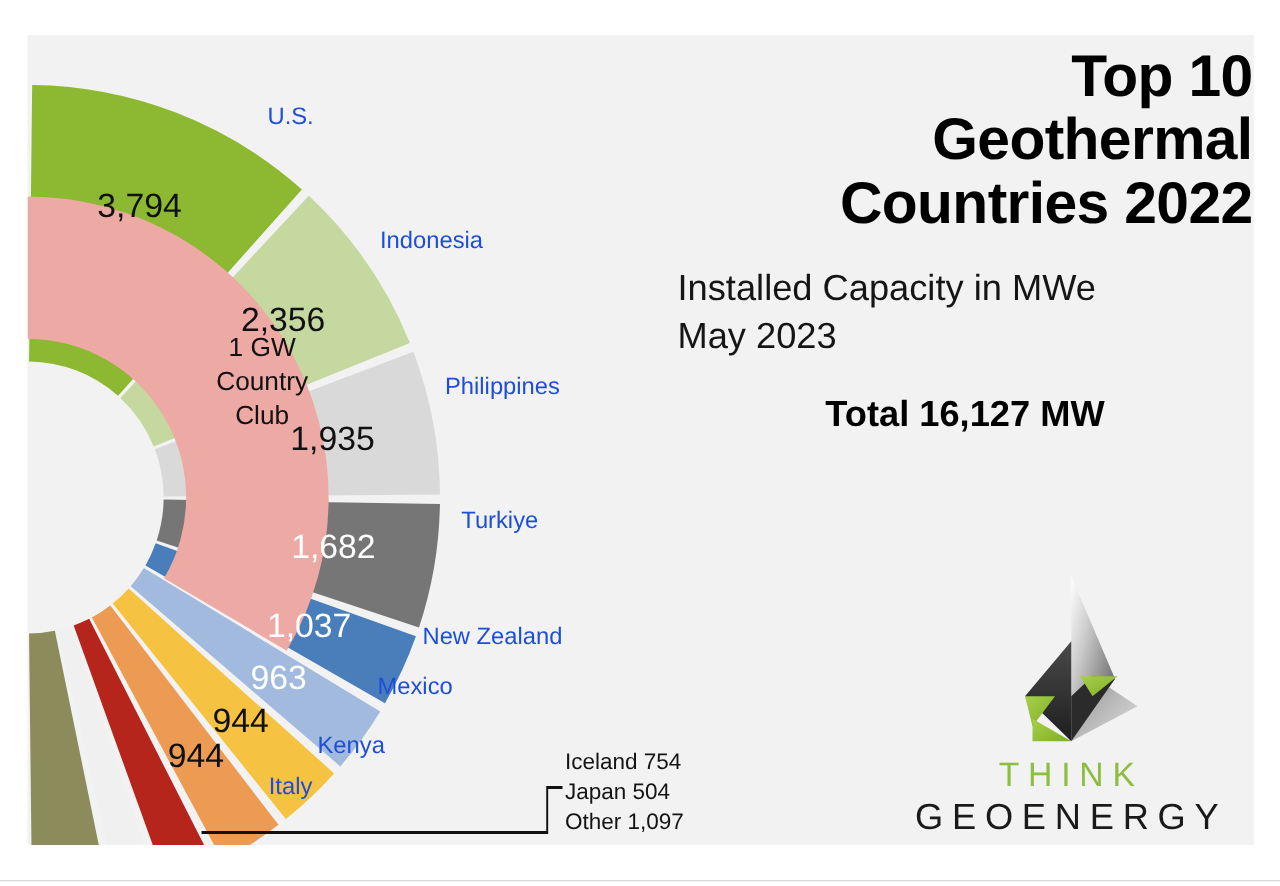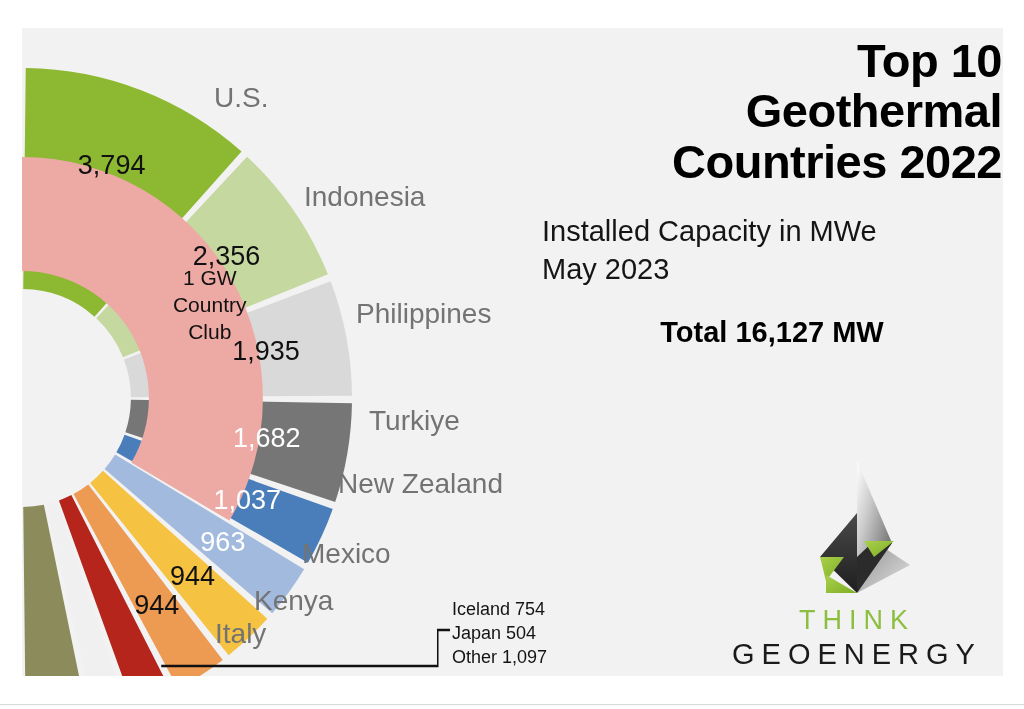--- a/index.html
+++ b/index.html
@@ -24,21 +24,21 @@
 
   .seg-val{font-family:"Liberation Sans", sans-serif;font-size:27px;
            text-anchor:middle;dominant-baseline:middle;}
   .seg-val.dark{fill:#111111;}
   .seg-val.light{fill:#ffffff;}
 
   .club-line{font-family:"Liberation Sans", sans-serif;font-size:21px;
              fill:#111111;text-anchor:middle;}
 
   
-  .country-label{position:absolute;font-size:28px;color:#737373;
+  .country-label{position:absolute;font-size:19px;color:#1d4ed8;
                  white-space:nowrap;line-height:1;}
 
   
   #footnote{position:absolute;left:430px;top:570px;font-size:18px;
             color:#141414;line-height:1.33;white-space:nowrap;}
   #leader{position:absolute;left:138px;top:592px;}
 
   
   #right{position:absolute;left:520px;top:8px;width:460px;}
   #title{font-size:47px;font-weight:bold;color:#000;text-align:right;
@@ -97,21 +97,21 @@
             <text x="209.7316611424987" y="338.8681920037906" class="club-line">Club</text>
           </g>
       </svg>
     </div>
 
     <div id="country-labels">
         <div class="country-label" style="left: 192px; top: 56px;">U.S.</div>
         <div class="country-label" style="left: 282px; top: 155px;">Indonesia</div>
         <div class="country-label" style="left: 334px; top: 272px;">Philippines</div>
         <div class="country-label" style="left: 334px; top: 379px; margin-left: 13px;">Turkiye</div>
-        <div class="country-label" style="left: 316px; top: 442px;">New Zealand</div>
+        <div class="country-label" style="left: 316px; top: 472px;">New Zealand</div>
         <div class="country-label" style="left: 280px; top: 512px;">Mexico</div>
         <div class="country-label" style="left: 232px; top: 559px;">Kenya</div>
         <div class="country-label" style="left: 193px; top: 592px;">Italy</div>
       </div>
 
     <svg id="leader" width="290" height="50">
       <polyline points="2,46 448,46 448,10 650,10" fill="none" stroke="#111" stroke-width="2.5" transform="scale(0.62,1)"></polyline>
     </svg>
     <div id="footnote">
       <div>Iceland 754</div>

